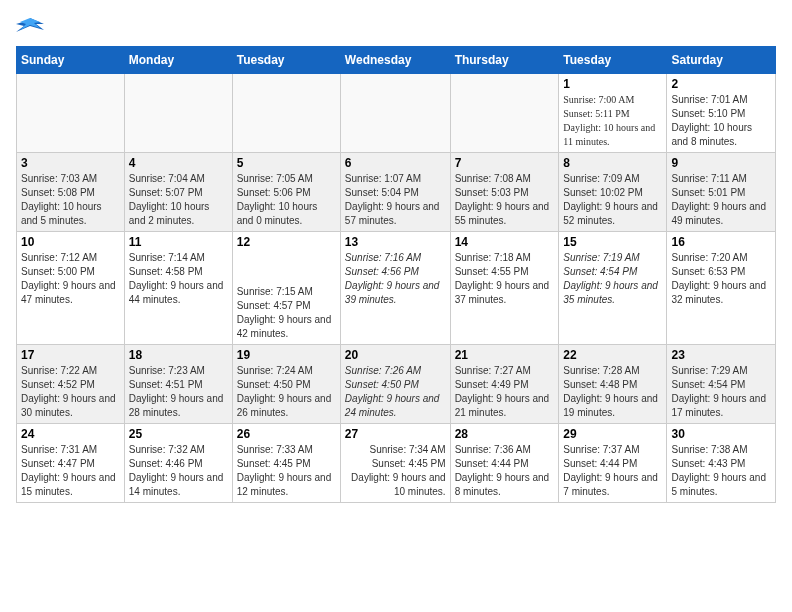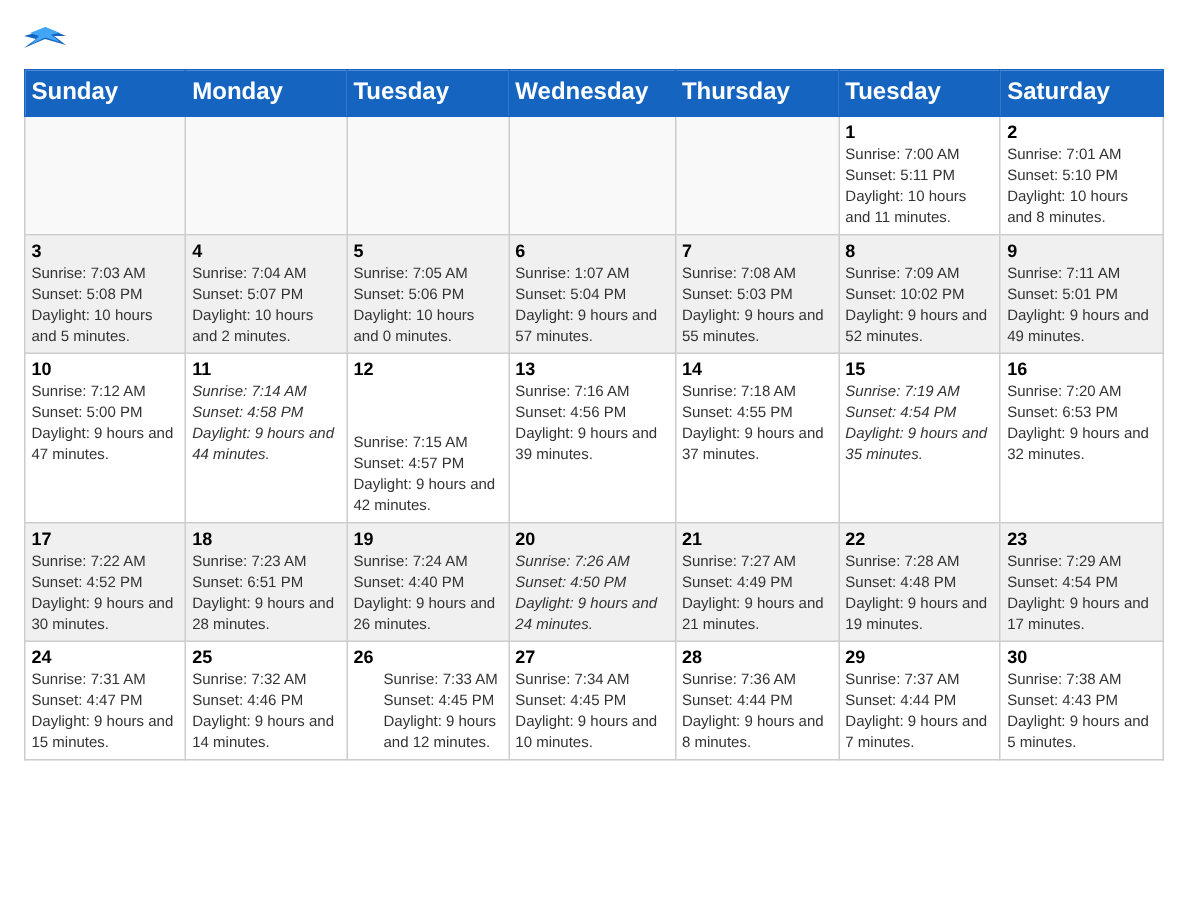--- a/index.html
+++ b/index.html
@@ -40,21 +40,21 @@
     .calendar {
       width: 100%;
       border-collapse: collapse;
       font-size: 11px;
     }
     .calendar th {
       background-color: #1565c0;
       color: #fff;
       text-align: left;
       padding: 6px 4px;
-      font-size: 16px;
+      font-size: 12px;
       border: 1px solid #1565c0;
     }
     .calendar td {
       border: 1px solid #ccc;
       vertical-align: top;
       padding: 3px 4px;
       width: 113px;
       min-height: 80px;
       background: #fff;
     }
@@ -110,21 +110,21 @@
     </thead>
   <tbody id="cal-body">
       <tr>
         <td class="empty"></td>
         <td class="empty"></td>
         <td class="empty"></td>
         <td class="empty"></td>
         <td class="empty"></td>
         <td>
           <div class="day-number">1</div>
-          <div class="day-info" style="white-space: pre-line;">Sunrise: 7:00 AM
+          <div class="day-info" style="white-space: pre-line; font-family: Liberation Serif, serif;">Sunrise: 7:00 AM
 Sunset: 5:11 PM
 Daylight: 10 hours and 11 minutes.</div>
         </td>
         <td>
           <div class="day-number">2</div>
           <div class="day-info" style="white-space: pre-line;">Sunrise: 7:01 AM
 Sunset: 5:10 PM
 Daylight: 10 hours and 8 minutes.</div>
         </td>
       </tr>
@@ -174,33 +174,33 @@
       </tr>
       <tr>
         <td>
           <div class="day-number">10</div>
           <div class="day-info" style="white-space: pre-line;">Sunrise: 7:12 AM
 Sunset: 5:00 PM
 Daylight: 9 hours and 47 minutes.</div>
         </td>
         <td>
           <div class="day-number">11</div>
-          <div class="day-info" style="white-space: pre-line; font-style: italic;">Sunrise: 7:14 AM
+          <div class="day-info" style="white-space: pre-line;">Sunrise: 7:14 AM
 Sunset: 4:58 PM
 Daylight: 9 hours and 44 minutes.</div>
         </td>
         <td>
           <div class="day-number">12</div>
           <div class="day-info" style="white-space: pre-line; margin-top: 36px;">Sunrise: 7:15 AM
 Sunset: 4:57 PM
 Daylight: 9 hours and 42 minutes.</div>
         </td>
         <td>
           <div class="day-number">13</div>
-          <div class="day-info" style="white-space: pre-line;">Sunrise: 7:16 AM
+          <div class="day-info" style="white-space: pre-line; font-style: italic;">Sunrise: 7:16 AM
 Sunset: 4:56 PM
 Daylight: 9 hours and 39 minutes.</div>
         </td>
         <td>
           <div class="day-number">14</div>
           <div class="day-info" style="white-space: pre-line;">Sunrise: 7:18 AM
 Sunset: 4:55 PM
 Daylight: 9 hours and 37 minutes.</div>
         </td>
         <td>
@@ -219,27 +219,27 @@
       <tr>
         <td class="shaded">
           <div class="day-number">17</div>
           <div class="day-info" style="white-space: pre-line;">Sunrise: 7:22 AM
 Sunset: 4:52 PM
 Daylight: 9 hours and 30 minutes.</div>
         </td>
         <td class="shaded">
           <div class="day-number">18</div>
           <div class="day-info" style="white-space: pre-line;">Sunrise: 7:23 AM
-Sunset: 6:51 PM
+Sunset: 4:51 PM
 Daylight: 9 hours and 28 minutes.</div>
         </td>
         <td class="shaded">
           <div class="day-number">19</div>
           <div class="day-info" style="white-space: pre-line;">Sunrise: 7:24 AM
-Sunset: 4:40 PM
+Sunset: 4:50 PM
 Daylight: 9 hours and 26 minutes.</div>
         </td>
         <td class="shaded">
           <div class="day-number">20</div>
           <div class="day-info" style="white-space: pre-line; font-style: italic;">Sunrise: 7:26 AM
 Sunset: 4:50 PM
 Daylight: 9 hours and 24 minutes.</div>
         </td>
         <td class="shaded">
           <div class="day-number">21</div>
@@ -268,27 +268,27 @@
 Daylight: 9 hours and 15 minutes.</div>
         </td>
         <td>
           <div class="day-number">25</div>
           <div class="day-info" style="white-space: pre-line;">Sunrise: 7:32 AM
 Sunset: 4:46 PM
 Daylight: 9 hours and 14 minutes.</div>
         </td>
         <td>
           <div class="day-number">26</div>
-          <div class="day-info" style="white-space: pre-line; margin-left: 20px;">Sunrise: 7:33 AM
+          <div class="day-info" style="white-space: pre-line;">Sunrise: 7:33 AM
 Sunset: 4:45 PM
 Daylight: 9 hours and 12 minutes.</div>
         </td>
         <td>
           <div class="day-number">27</div>
-          <div class="day-info" style="white-space: pre-line;">Sunrise: 7:34 AM
+          <div class="day-info" style="white-space: pre-line; text-align: right;">Sunrise: 7:34 AM
 Sunset: 4:45 PM
 Daylight: 9 hours and 10 minutes.</div>
         </td>
         <td>
           <div class="day-number">28</div>
           <div class="day-info" style="white-space: pre-line;">Sunrise: 7:36 AM
 Sunset: 4:44 PM
 Daylight: 9 hours and 8 minutes.</div>
         </td>
         <td>

